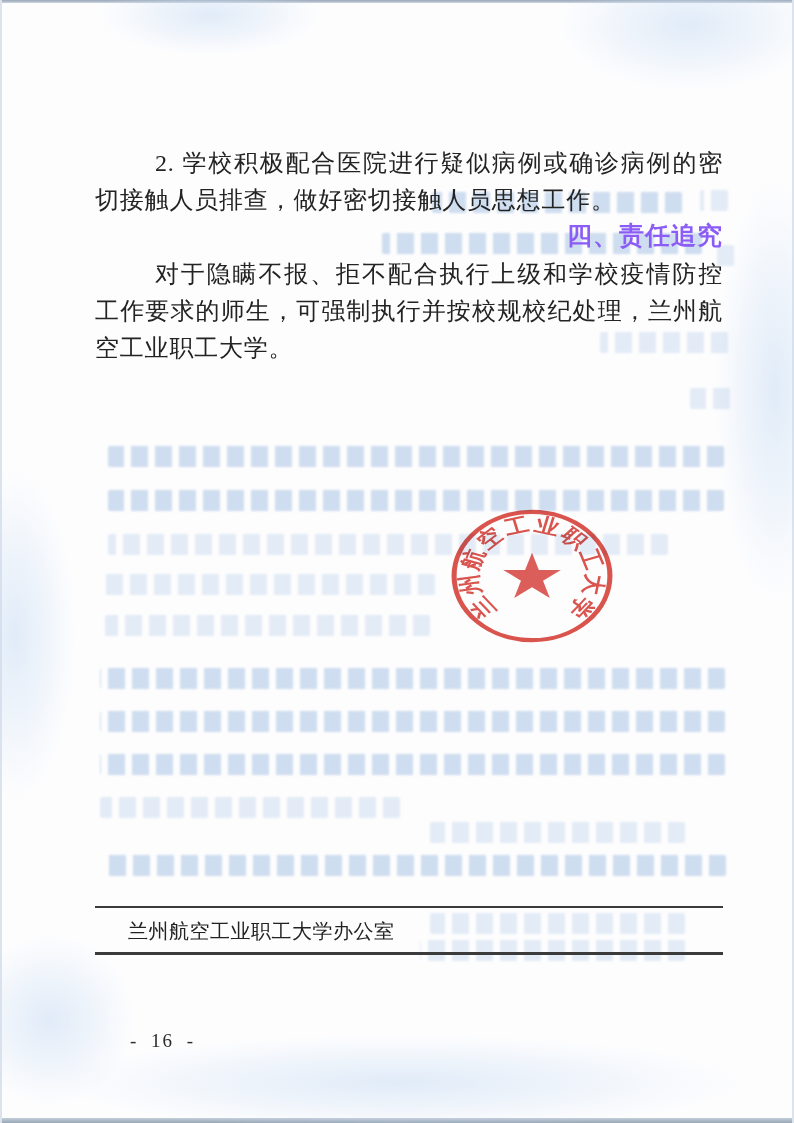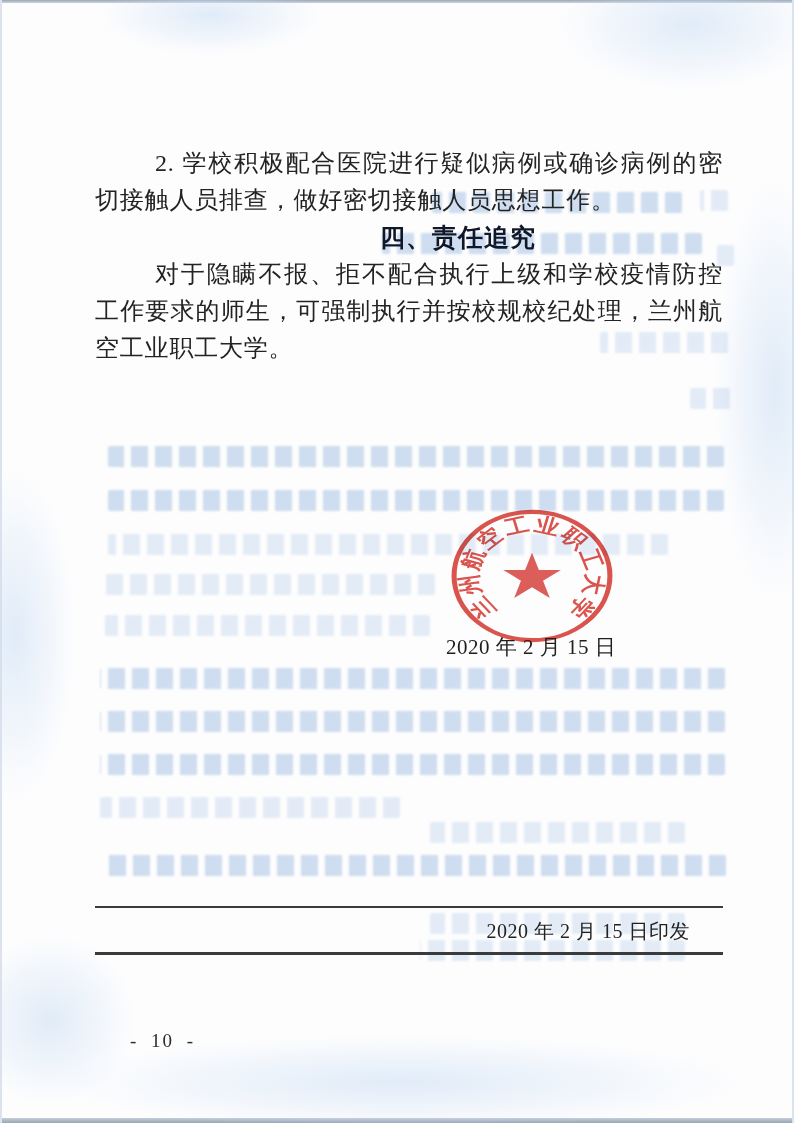--- a/index.html
+++ b/index.html
@@ -29,23 +29,23 @@
   .bleed.lighter{opacity:.55;}
   
   .doc-body{
     position:absolute;left:95px;top:145px;width:628px;
     font-size:24px;line-height:37px;color:#232323;
     letter-spacing:.8px;text-align:justify;z-index:3;
   }
   .doc-body p{margin:0;text-indent:60px;}
   .doc-heading{
     margin:0;padding-left:38px;text-indent:0;
-    font-family:Liberation Serif, serif;
-    font-weight:bold;font-size:25px;line-height:37px;color:#0f172a;
-    text-align:center;letter-spacing:1px;
+    font-family:Liberation Mono, monospace;
+    font-weight:bold;font-size:25px;line-height:37px;color:#8b5cf6;
+    text-align:right;letter-spacing:1px;
   }
   .signature{
     position:absolute;left:427px;top:596px;width:220px;
     font-size:22px;color:#1e1e1e;white-space:nowrap;letter-spacing:0;
     z-index:4;
   }
   .sign-date{
     position:absolute;left:446px;top:633px;
     font-size:21px;color:#1e1e1e;white-space:nowrap;letter-spacing:.5px;
     z-index:4;
@@ -129,21 +129,20 @@
         <text x="44.0" y="40.6" transform="rotate(-42.7 44.0 40.6)" class="seal-char" fill="#d9453f">空</text>
         <text x="69.5" y="26.8" transform="rotate(-14.2 69.5 26.8)" class="seal-char" fill="#d9453f">工</text>
         <text x="98.5" y="26.8" transform="rotate(14.2 98.5 26.8)" class="seal-char" fill="#d9453f">业</text>
         <text x="124.0" y="40.6" transform="rotate(42.7 124.0 40.6)" class="seal-char" fill="#d9453f">职</text>
         <text x="139.8" y="64.9" transform="rotate(71.1 139.8 64.9)" class="seal-char" fill="#d9453f">工</text>
         <text x="142.2" y="93.8" transform="rotate(99.6 142.2 93.8)" class="seal-char" fill="#d9453f">大</text>
         <text x="130.5" y="120.3" transform="rotate(128.0 130.5 120.3)" class="seal-char" fill="#d9453f">学</text>
       </g>
   </svg>
 
-  <div class="sign-date">2020 年 2 月 15 日</div>
 
   <div class="footer-rule rule-top"></div>
-  <div class="footer-date">2020 年 2 月 15 日印发</div>
+  <div class="footer-issuer">兰州航空工业职工大学办公室</div>
   <div class="footer-rule rule-bottom"></div>
 
-  <div class="page-number">- 10 -</div>
+  <div class="page-number">- 16 -</div>
 
 </div>
 
 </body></html>

